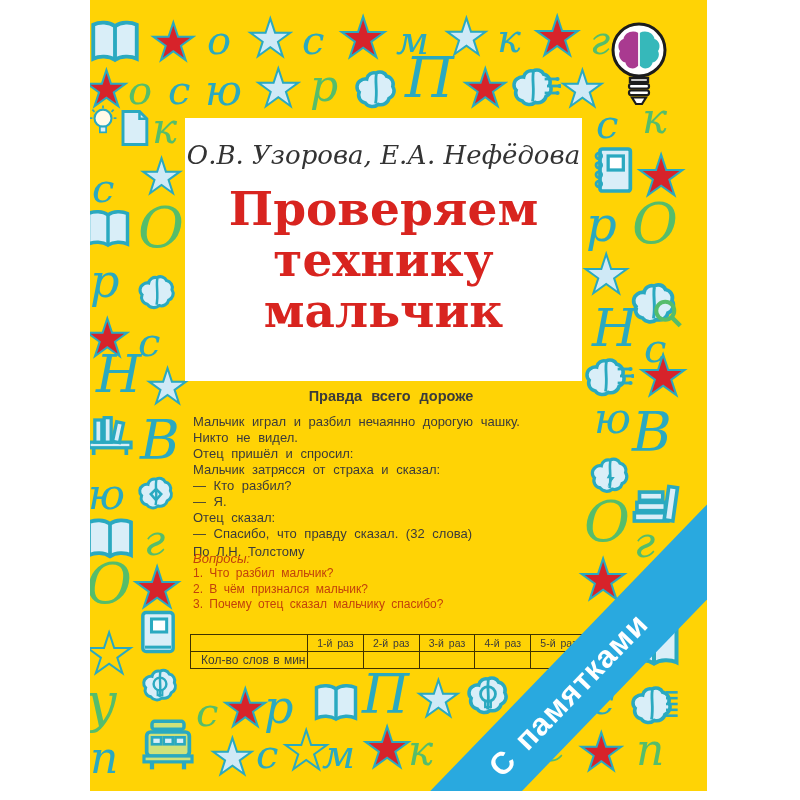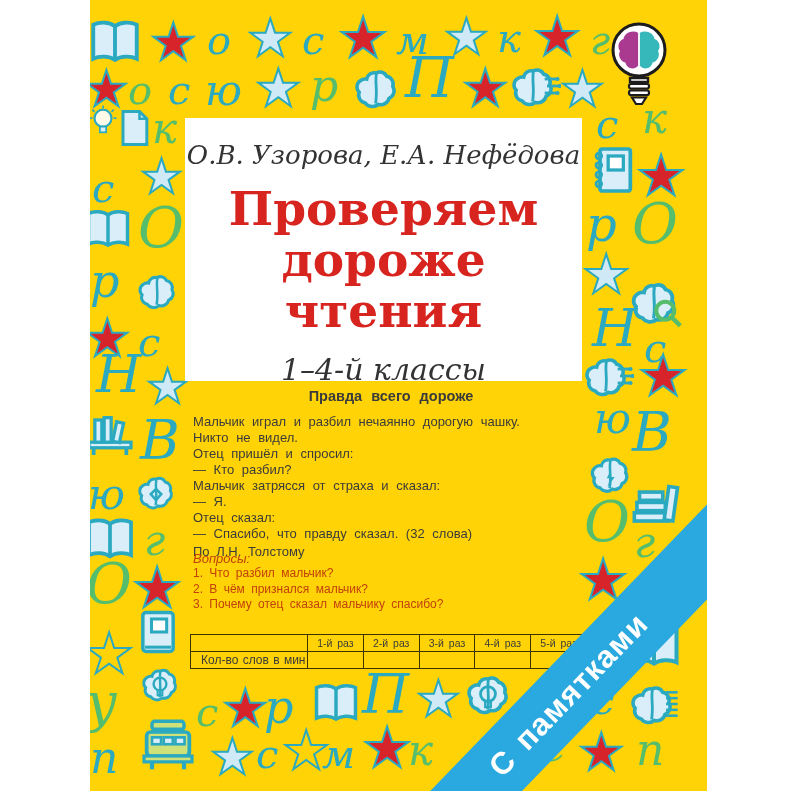--- a/index.html
+++ b/index.html
@@ -287,33 +287,32 @@
       <path d="M24 77.5 L38 77.5 L34 84 L28 84 Z" fill="#ffffff" stroke="#1c1c1c" stroke-width="2.2"></path>
       <path d="M30.5 13 C24 9.5 16.5 13 15.5 19 C10.5 20.5 9 27 12 31 C9.5 35.5 12.5 41.5 17.5 42.5 C18 47 23.5 50 28 47.5 L30.5 45.5 Z" fill="#a93a90"></path>
       <path d="M31.5 13 C38 9.5 45.5 13 46.5 19 C51.5 20.5 53 27 50 31 C52.5 35.5 49.5 41.5 44.5 42.5 C44 47 38.5 50 34 47.5 L31.5 45.5 Z" fill="#36b8ba"></path>
       <path d="M31 12 L31 46" stroke="#ffffff" stroke-width="1.6"></path>
     </svg>
 
     <div class="panel">
       <div class="authors">О.В. Узорова, Е.А. Нефёдова</div>
       <div class="title">
         <div>Проверяем</div>
-        <div>дороже чтения</div>
+        <div>технику мальчик</div>
       </div>
-      <div class="subtitle">1–4-й классы</div>
     </div>
 
     <div class="story">
       <div class="story-heading">Правда всего дороже</div>
       <div id="story-lines">
           <div class="story-line">Мальчик играл и разбил нечаянно дорогую чашку.</div>
           <div class="story-line">Никто не видел.</div>
           <div class="story-line">Отец пришёл и спросил:</div>
+          <div class="story-line">Мальчик затрясся от страха и сказал:</div>
           <div class="story-line">— Кто разбил?</div>
-          <div class="story-line">Мальчик затрясся от страха и сказал:</div>
           <div class="story-line">— Я.</div>
           <div class="story-line">Отец сказал:</div>
           <div class="story-line">— Спасибо, что правду сказал. (32 слова)</div>
         </div>
       <div class="story-attrib">По Л.Н. Толстому</div>
     </div>
 
     <div class="questions">
       <div class="q-label">Вопросы:</div>
       <div id="question-items">

